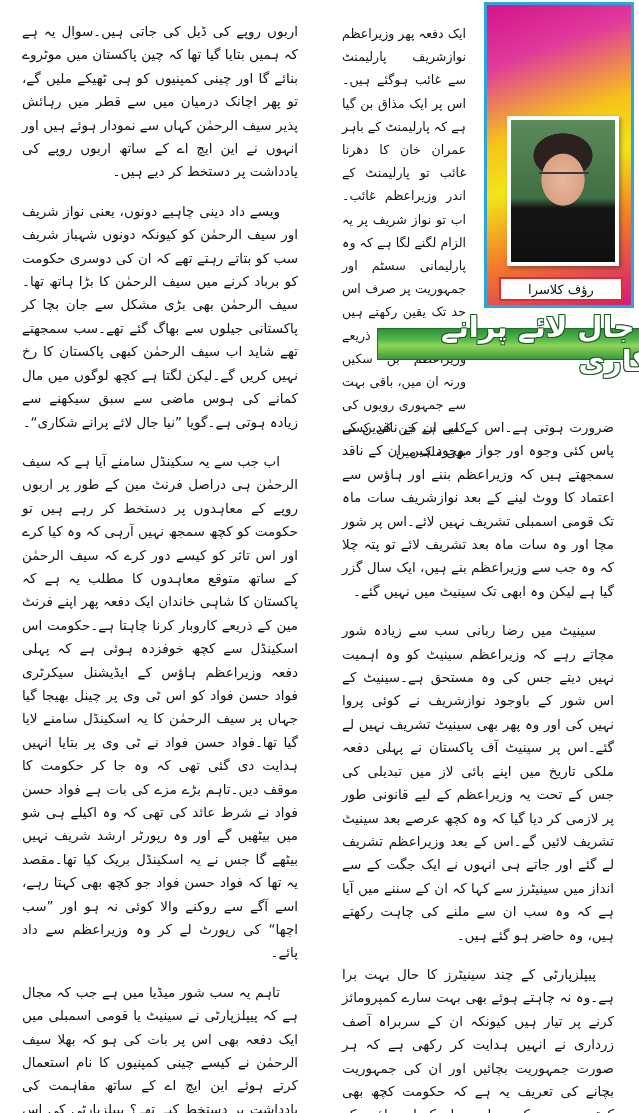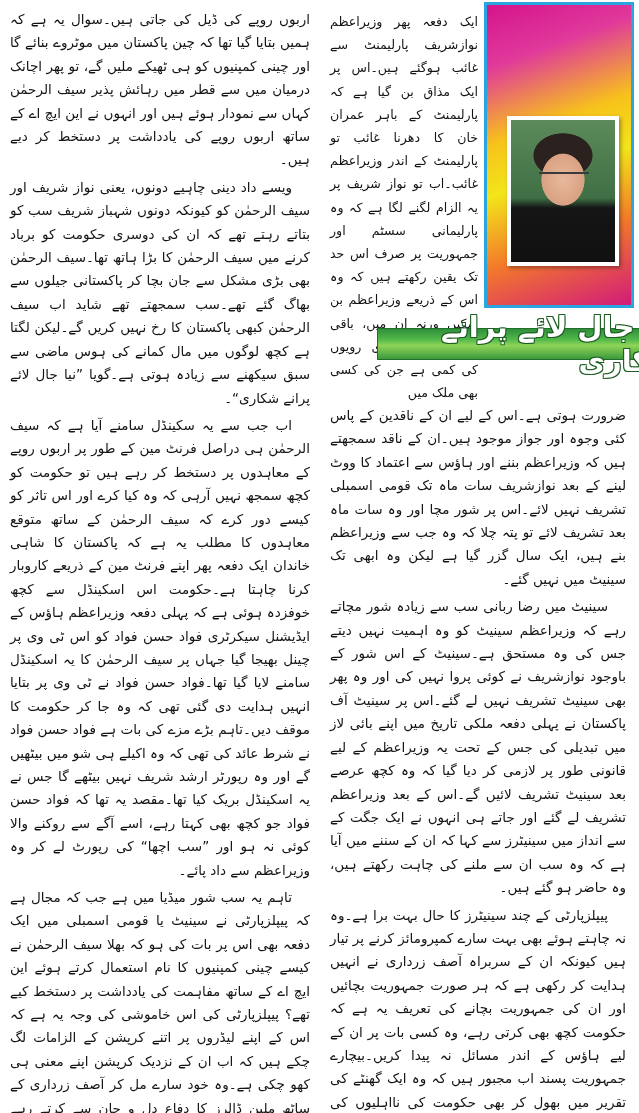--- a/index.html
+++ b/index.html
@@ -4,21 +4,21 @@
 <style>
   html, body { margin: 0; padding: 0; background: #ffffff; }
   body {
     width: 639px; height: 1113px; position: relative; overflow: hidden;
     font-family: "DejaVu Sans", sans-serif; color: #111;
   }
   .col {
     position: absolute; direction: rtl; text-align: justify;
     font-size: 13.5px; line-height: 23.4px; color: #141414;
   }
-  .col p { margin: 4px; }
+  .col p { margin: 16px; }
   .col p.indent { text-indent: 18px; }
   #left-col { left: 6px; top: 4px; width: 308px; }
   #intro-col { left: 326px; top: 6px; width: 156px; font-size: 12.6px; line-height: 23.2px; }
   #right-col { left: 326px; top: 400px; width: 304px; }
 
   #branding {
     position: absolute; left: 484px; top: 2px; width: 150px; height: 306px;
     border: 3px solid #2aa5e0; box-sizing: border-box;
     background: linear-gradient(160deg, #d4148c 0%, #e0399b 18%, #f7c21b 40%, #f2e51a 55%, #f37b2a 75%, #d21b7a 100%);
   }
@@ -76,20 +76,21 @@
 <div id="intro-col" class="col">
   <p>ایک دفعہ پھر وزیراعظم نوازشریف پارلیمنٹ سے غائب ہوگئے ہیں۔اس پر ایک مذاق بن گیا ہے کہ پارلیمنٹ کے باہر عمران خان کا دھرنا غائب تو پارلیمنٹ کے اندر وزیراعظم غائب۔اب تو نواز شریف پر یہ الزام لگنے لگا ہے کہ وہ پارلیمانی سسٹم اور جمہوریت پر صرف اس حد تک یقین رکھتے ہیں کہ وہ اس کے ذریعے وزیراعظم بن سکیں ورنہ ان میں، باقی بہت سے جمہوری رویوں کی کمی ہے جن کی کسی بھی ملک میں</p>
 </div>
 
 <div id="branding">
   <div id="author-photo">
     <div class="pic">
       <div class="glasses"></div>
     </div>
   </div>
+  <div id="author-name-box">رؤف کلاسرا</div>
 </div>
 
 <div id="headline-banner">
   <span id="headline-text">نیا جال لائے پرانے شکاری</span>
 </div>
 
 <div id="right-col" class="col">
   <p>ضرورت ہوتی ہے۔اس کے لیے ان کے ناقدین کے پاس کئی وجوہ اور جواز موجود ہیں۔ان کے ناقد سمجھتے ہیں کہ وزیراعظم بننے اور ہاؤس سے اعتماد کا ووٹ لینے کے بعد نوازشریف سات ماہ تک قومی اسمبلی تشریف نہیں لائے۔اس پر شور مچا اور وہ سات ماہ بعد تشریف لائے تو پتہ چلا کہ وہ جب سے وزیراعظم بنے ہیں، ایک سال گزر گیا ہے لیکن وہ ابھی تک سینیٹ میں نہیں گئے۔</p>
   <p class="indent">سینیٹ میں رضا ربانی سب سے زیادہ شور مچاتے رہے کہ وزیراعظم سینیٹ کو وہ اہمیت نہیں دیتے جس کی وہ مستحق ہے۔سینیٹ کے اس شور کے باوجود نوازشریف نے کوئی پروا نہیں کی اور وہ پھر بھی سینیٹ تشریف نہیں لے گئے۔اس پر سینیٹ آف پاکستان نے پہلی دفعہ ملکی تاریخ میں اپنے بائی لاز میں تبدیلی کی جس کے تحت یہ وزیراعظم کے لیے قانونی طور پر لازمی کر دیا گیا کہ وہ کچھ عرصے بعد سینیٹ تشریف لائیں گے۔اس کے بعد وزیراعظم تشریف لے گئے اور جاتے ہی انہوں نے ایک جگت کے سے انداز میں سینیٹرز سے کہا کہ ان کے سننے میں آیا ہے کہ وہ سب ان سے ملنے کی چاہت رکھتے ہیں، وہ حاضر ہو گئے ہیں۔</p>
   <p class="indent">پیپلزپارٹی کے چند سینیٹرز کا حال بہت برا ہے۔وہ نہ چاہتے ہوئے بھی بہت سارے کمپرومائز کرنے پر تیار ہیں کیونکہ ان کے سربراہ آصف زرداری نے انہیں ہدایت کر رکھی ہے کہ ہر صورت جمہوریت بچائیں اور ان کی جمہوریت بچانے کی تعریف یہ ہے کہ حکومت کچھ بھی کرتی رہے، وہ کسی بات پر ان کے لیے ہاؤس کے اندر مسائل نہ پیدا کریں۔بیچارے جمہوریت پسند اب مجبور ہیں کہ وہ ایک گھنٹے کی تقریر میں بھول کر بھی حکومت کی نااہلیوں کی داستان نہ سنائیں اور جس پیمانے پر اب اسکینڈلز سامنے آرہے ہیں، ان کا تذکرہ تک نہ کریں۔</p>

